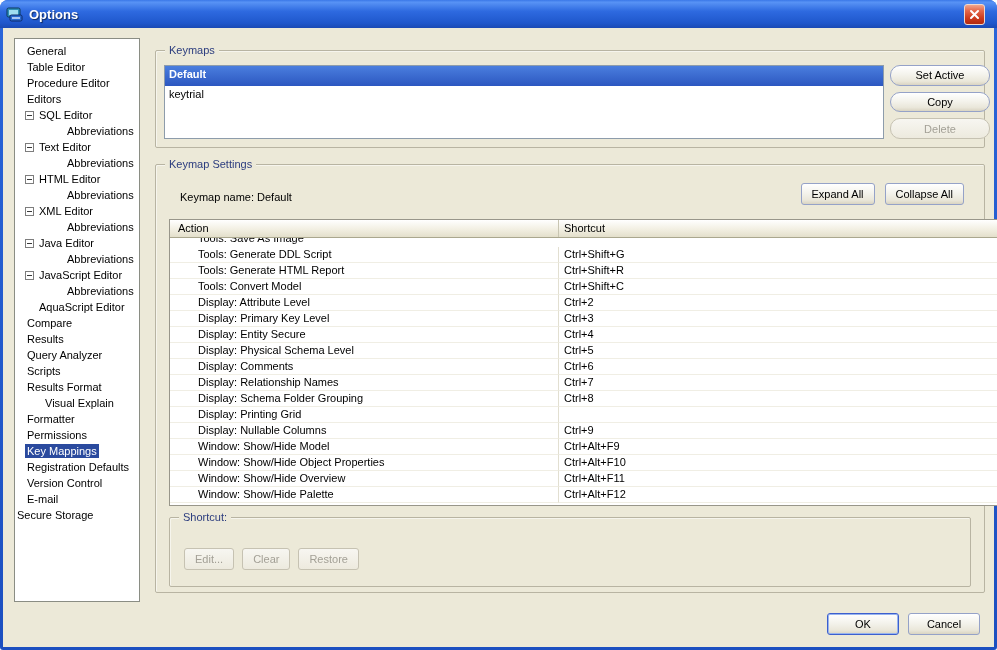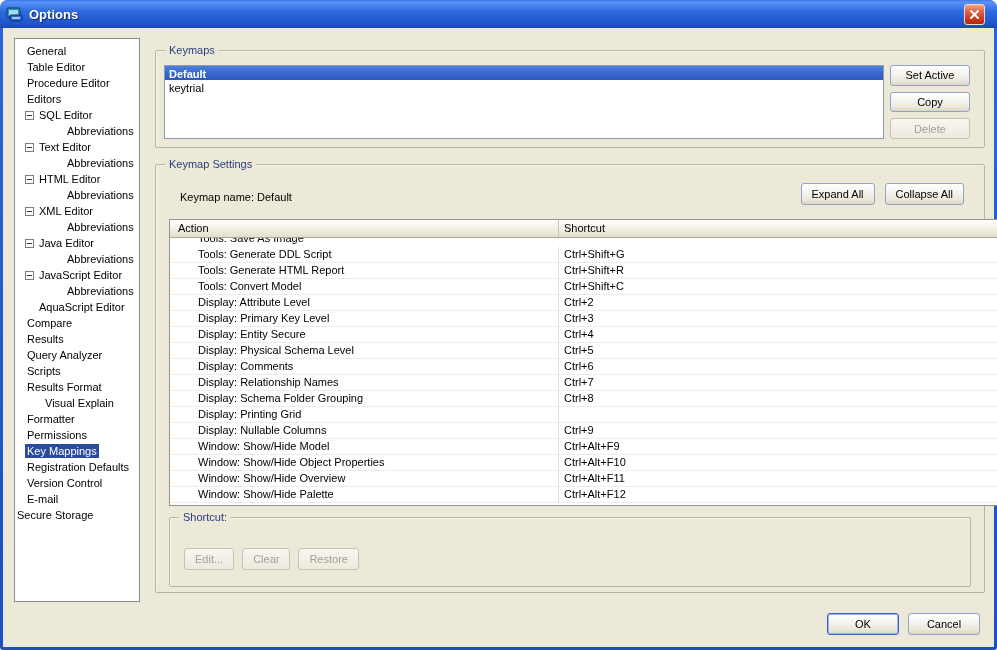--- a/index.html
+++ b/index.html
@@ -104,27 +104,27 @@
   }
 
   
   .keymaps-group { left: 152px; top: 22px; width: 830px; height: 98px; }
   .keymaps-inner { position: absolute; left: 8px; right: 14px; top: 14px; bottom: 8px; display: flex; gap: 6px; }
   .keymap-list {
     flex: 1; background: #fff;
     border: 1px solid #8d9cab;
     overflow: hidden;
   }
-  .keymap-item { height: 14px; line-height: 16px; padding: 0 4px; cursor: default; }
+  .keymap-item { height: 20px; line-height: 16px; padding: 0 4px; cursor: default; }
   .keymap-item.sel {
     background: linear-gradient(180deg, #4a7ede, #2c57c0);
     color: #fff; font-weight: bold;
   }
   .keymap-btns { width: 80px; display: flex; flex-direction: column; gap: 6px; }
-  .keymap-btns .btn { width: 80px; }
+  .keymap-btns .btn { width: 100px; border-radius: 10px; }
 
   
   .settings-group { left: 152px; top: 136px; width: 830px; height: 429px; }
   .keymap-name { position: absolute; left: 24px; top: 26px; }
   .expand-collapse { position: absolute; right: 20px; top: 18px; display: flex; gap: 10px; }
 
   
   .table {
     position: absolute; left: 13px; top: 54px;
     width: 880px; height: 287px;

